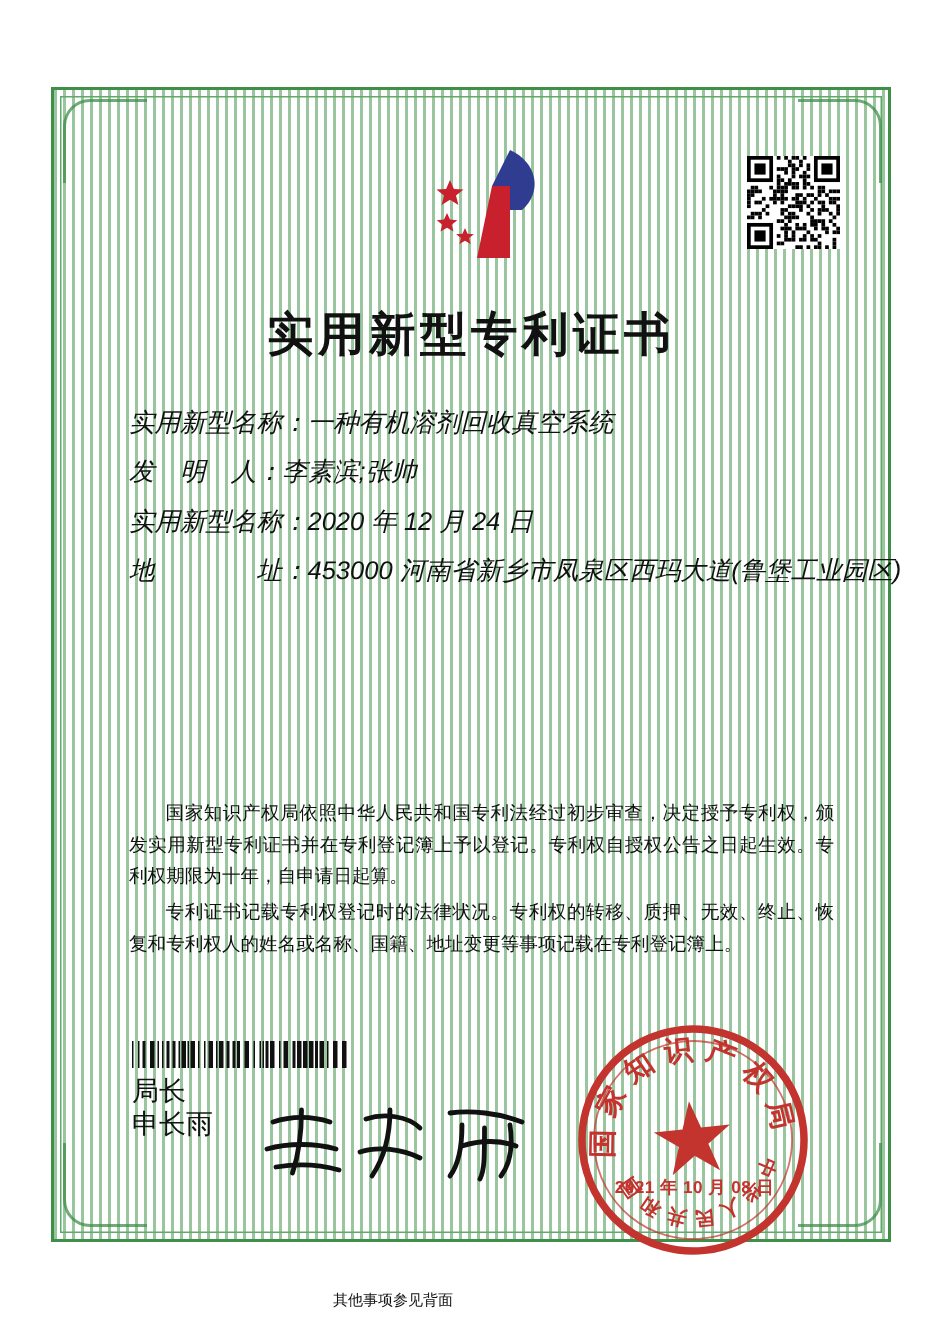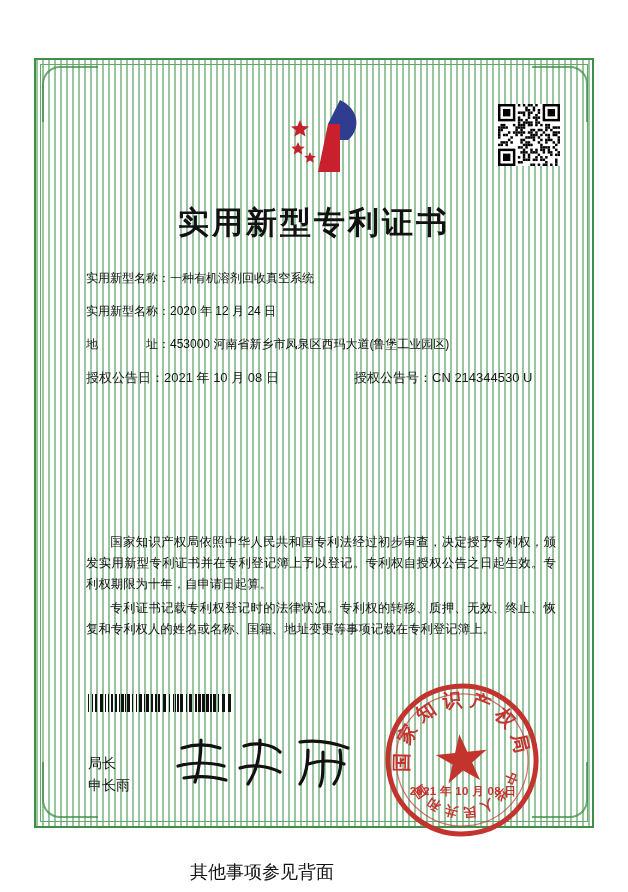--- a/index.html
+++ b/index.html
@@ -109,23 +109,24 @@
   }
 
   .fields {
     position: absolute;
     left: 26px; top: 186px;
     width: 470px;
   }
   .field {
     position: relative;
     height: 33px;
-    font-size: 12px;
+    font-size: 17px;
     color: #111;
     white-space: nowrap;
+    font-style: italic;
   }
   .field .label {
     display: inline-block;
     color: #111;
   }
   .field .value {
     display: inline-block;
     color: #111;
   }
 
@@ -176,22 +177,22 @@
     width: 150px;
     text-align: center;
     font-size: 11.5px;
     color: #c3342f;
     font-weight: bold;
     letter-spacing: .3px;
   }
 
   .director {
     position: absolute;
-    left: 28px; top: 668px;
-    font-size: 14px;
+    left: 28px; top: 632px;
+    font-size: 18px;
     line-height: 22px;
     color: #111;
   }
   .signature {
     position: absolute;
     left: 108px; top: 648px;
     width: 210px;
     height: 60px;
   }
 
@@ -202,21 +203,21 @@
     text-align: center;
     font-size: 12px;
     color: #111;
   }
 
   .footer-note {
     position: absolute;
     left: 0; top: 860px;
     width: 524px;
     text-align: center;
-    font-size: 18px;
+    font-size: 10px;
     color: #111;
   }
 </style>
 </head>
 <body>
 
 <div class="page">
 
   <div class="border-outer"></div>
   <div class="border-fill"></div>
@@ -449,28 +450,27 @@
           </svg></div>
     </div>
 
     <div class="title">实用新型专利证书</div>
 
     <div class="fields">
       <div class="field">
         <span class="label">实用新型名称：</span><span class="value">一种有机溶剂回收真空系统</span>
       </div>
       <div class="field">
+        <span class="label">发　明　人：</span><span class="value">李素滨;张帅</span>
+      </div>
+      <div class="field">
         <span class="label">实用新型名称：</span><span class="value">2020 年 12 月 24 日</span>
       </div>
       <div class="field">
         <span class="label">地　　　　址：</span><span class="value">453000 河南省新乡市凤泉区西玛大道(鲁堡工业园区)</span>
-      </div>
-      <div class="grant-row">
-        <span class="label">授权公告日：</span><span class="value">2021 年 10 月 08 日</span>
-        <span class="second"><span class="label">授权公告号：</span><span class="value">CN 214344530 U</span></span>
       </div>
     </div>
 
     <div class="para p1"><span class="indent"></span><span>国家知识产权局依照中华人民共和国专利法经过初步审查，决定授予专利权，颁发实用新型专利证书并在专利登记簿上予以登记。专利权自授权公告之日起生效。专利权期限为十年，自申请日起算。</span></div>
     <div class="para p2"><span class="indent"></span><span>专利证书记载专利权登记时的法律状况。专利权的转移、质押、无效、终止、恢复和专利权人的姓名或名称、国籍、地址变更等事项记载在专利登记簿上。</span></div>
 
     <div class="barcode" id="barcode">
         <i style="width:1px"></i>
         <i style="width:3px;background:transparent"></i>
         <i style="width:1px"></i>

